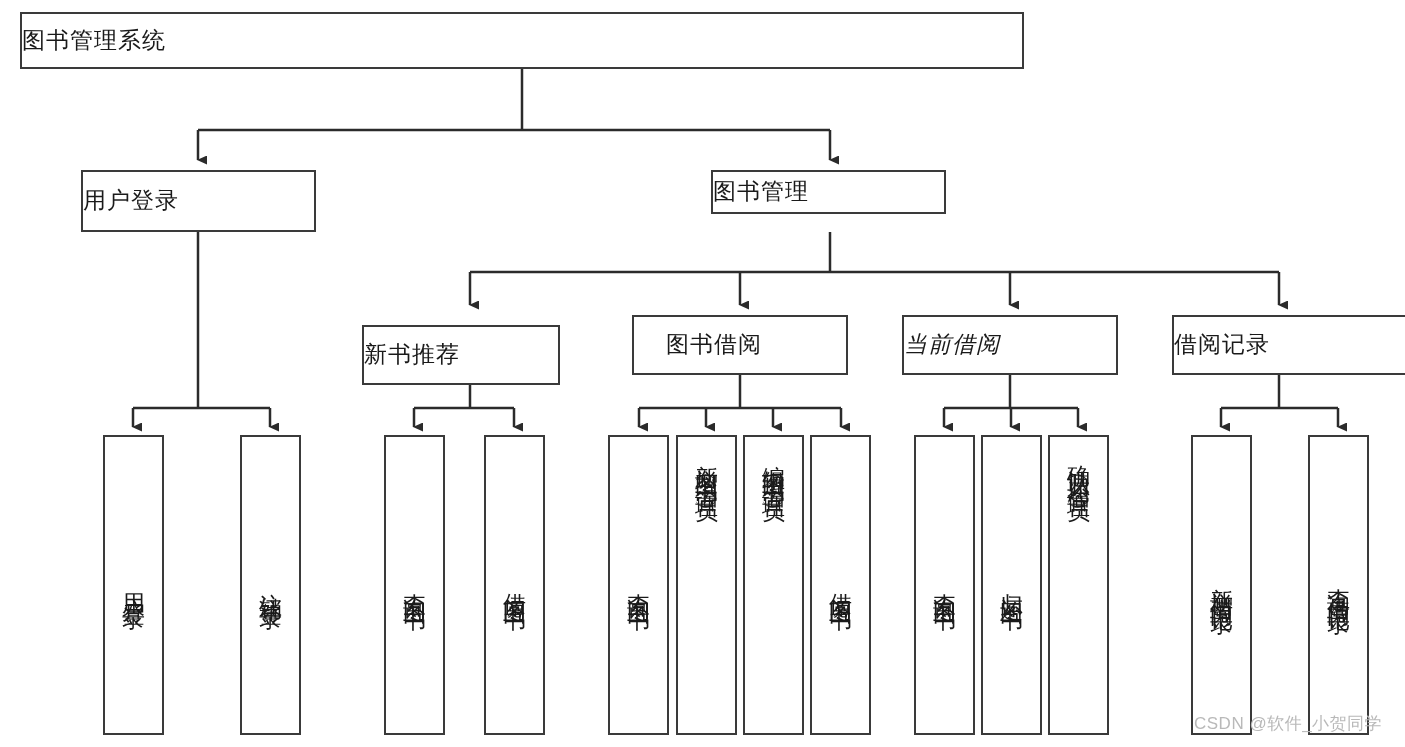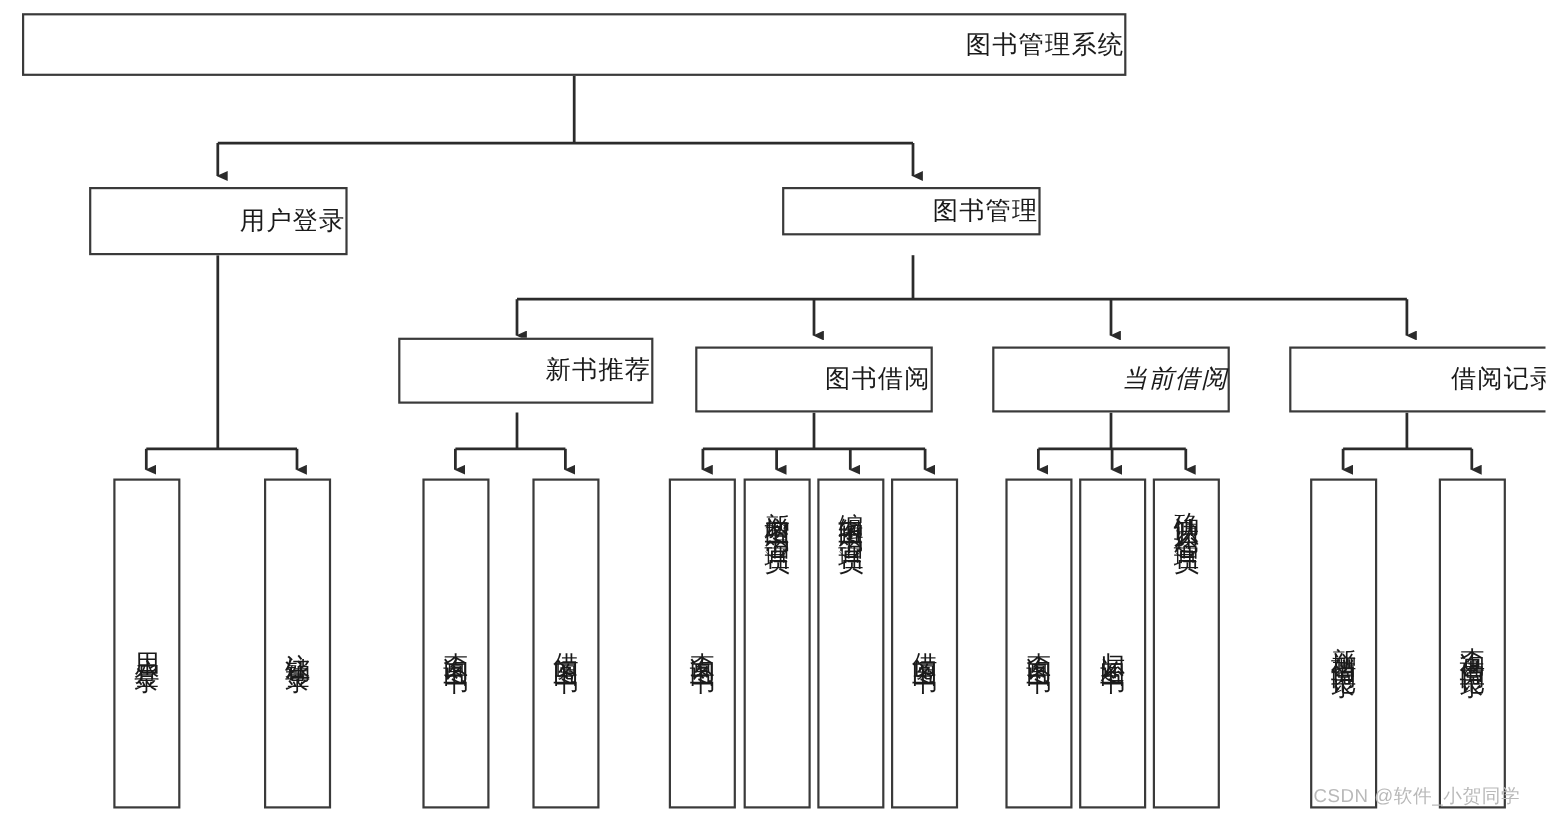--- a/index.html
+++ b/index.html
@@ -27,21 +27,21 @@
     height: 747px;
     pointer-events: none;
   }
   .node {
     position: absolute;
     box-sizing: border-box;
     background: #ffffff;
     border: 2px solid #3a3a3a;
     display: flex;
     align-items: center;
-    justify-content: flex-end;
+    justify-content: flex-start;
     color: #1a1a1a;
   }
   .node.horizontal {
     font-size: 23px;
     letter-spacing: 1px;
     line-height: 1.1;
   }
   .node.vertical {
     font-size: 23px;
     padding-top: 10px;
@@ -129,25 +129,25 @@
   </div>
 
   <div class="node horizontal" style="left:81px; top:170px; width:235px; height:62px;">
     <span>用户登录</span>
   </div>
 
   <div class="node horizontal" style="left:711px; top:170px; width:235px; height:44px;">
     <span>图书管理</span>
   </div>
 
-  <div class="node horizontal" style="left:362px; top:307px; width:232px; height:60px;">
+  <div class="node horizontal" style="left:362px; top:325px; width:198px; height:60px;">
     <span>新书推荐</span>
   </div>
 
-  <div class="node horizontal" style="left:632px; top:315px; width:216px; height:60px;">
+  <div class="node horizontal" style="left:632px; top:315px; width:216px; height:60px;padding-left:32px;">
     <span>图书借阅</span>
   </div>
 
   <div class="node horizontal" style="left:902px; top:315px; width:216px; height:60px;font-style:italic;">
     <span>当前借阅</span>
   </div>
 
   <div class="node horizontal" style="left:1172px; top:315px; width:245px; height:60px;">
     <span>借阅记录</span>
   </div>

